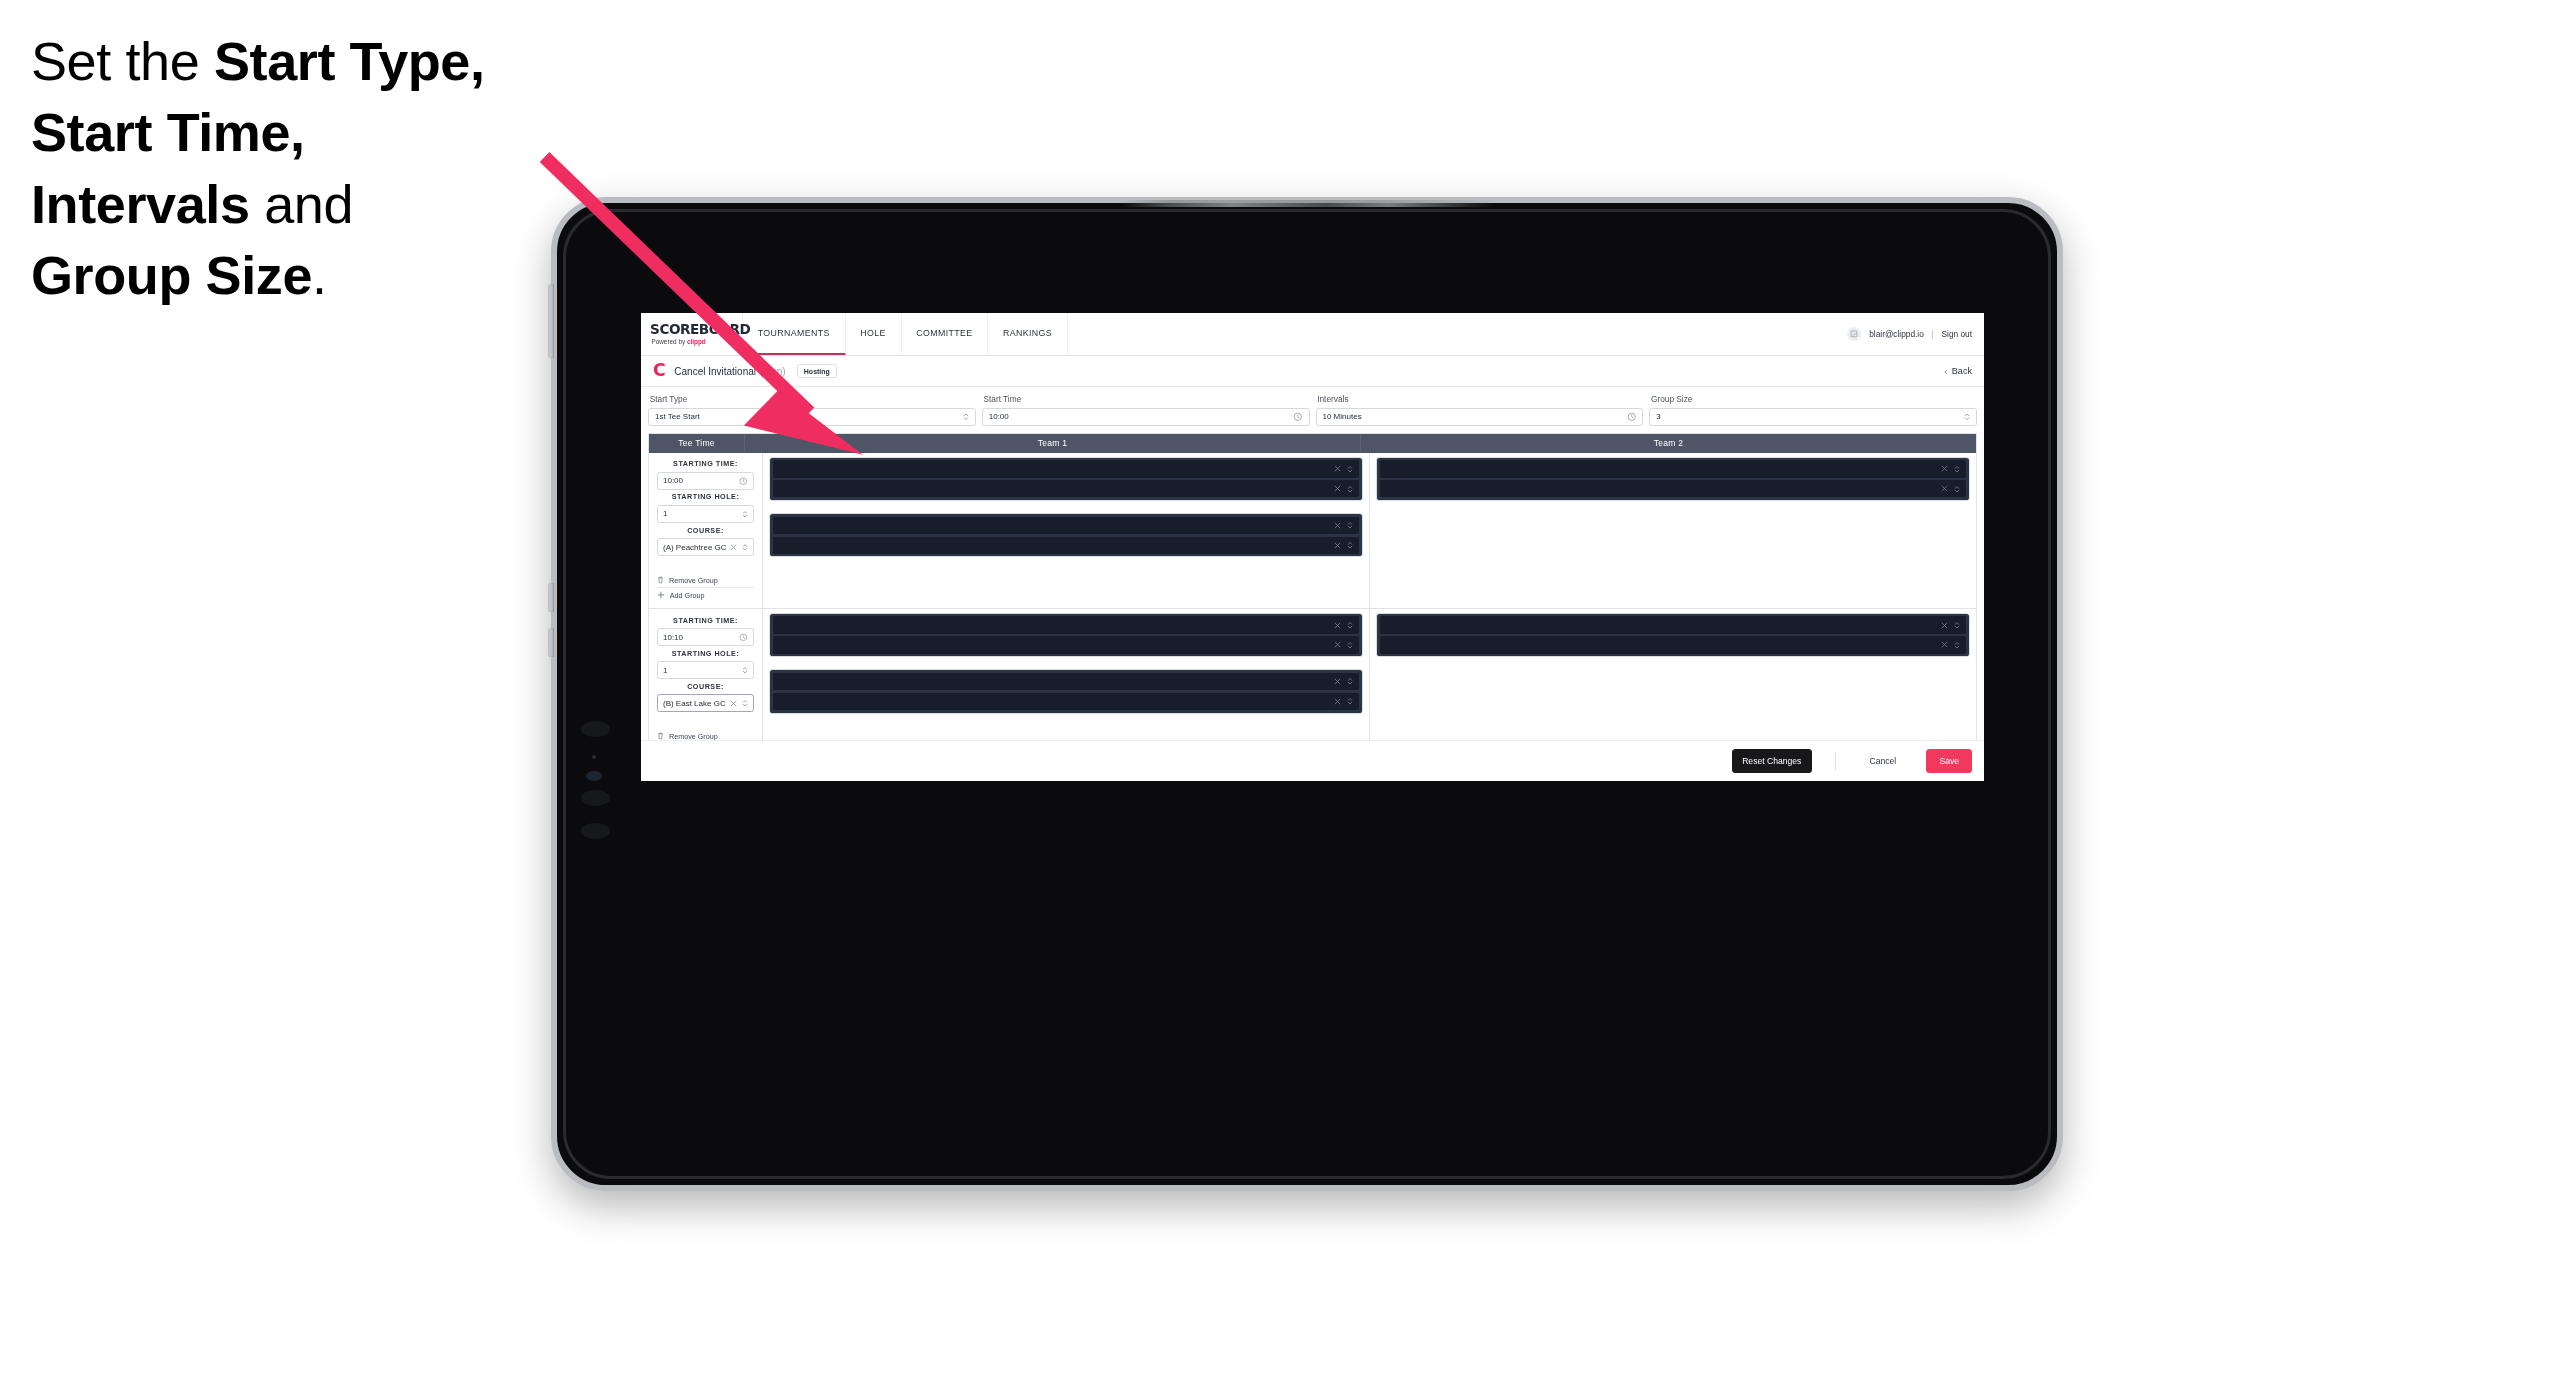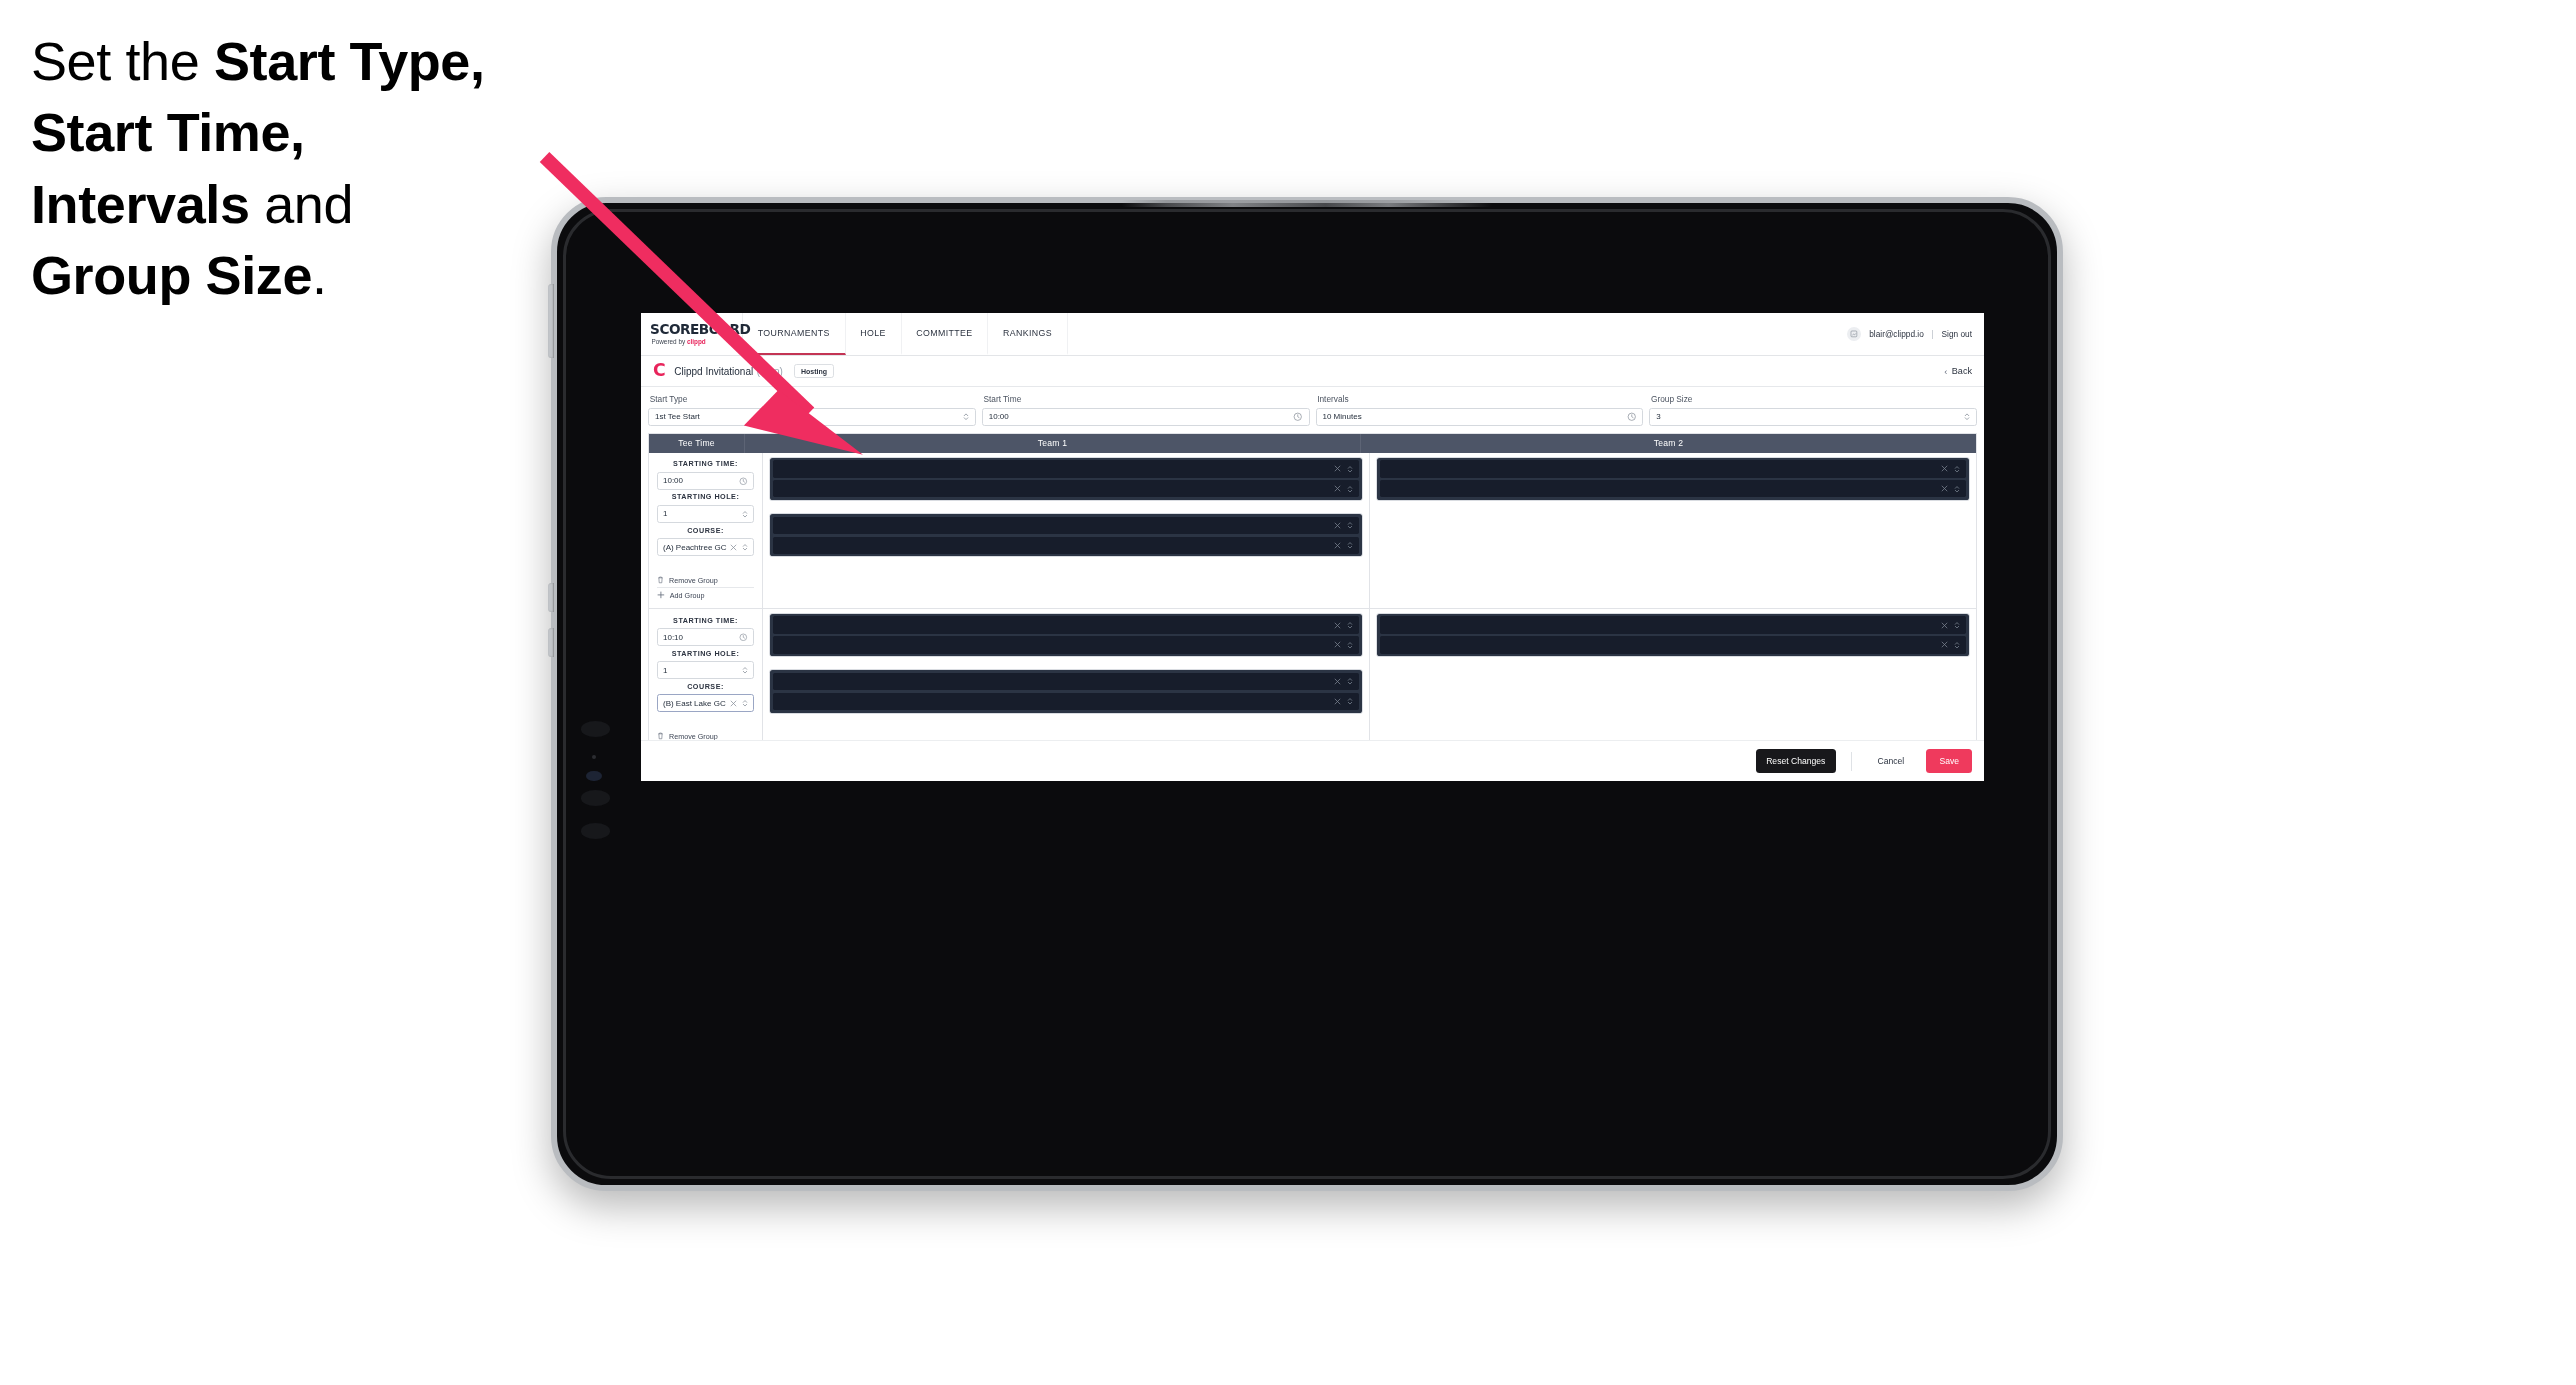--- a/index.html
+++ b/index.html
@@ -335,21 +335,21 @@
   .slot-icons { display: flex; align-items: center; gap: 6px; color: #7b8491; }
   .slot-icons svg { display: block; }
 
   
   .footer {
     height: 41px;
     flex: 0 0 auto;
     display: flex;
     align-items: center;
     justify-content: flex-end;
-    gap: 4px;
+    gap: 12px;
     padding-right: 12px;
     background: #fff;
     border-top: 0.9px solid #eceef0;
   }
   .btn {
     font-size: 8.6px;
     border-radius: 3.5px;
     cursor: pointer;
     white-space: nowrap;
   }
@@ -437,21 +437,21 @@
           </svg>
         </div>
         <span>blair@clippd.io</span>
         <span class="nav-sep">|</span>
         <span class="signout">Sign out</span>
       </div>
     </div>
 
     <div class="tbar">
       <span class="c-mark">C</span>
-      <span class="t-name">Clippd Invitational</span>
+      <span class="t-name">Cancel Invitational</span>
       <span class="t-gender">(Men)</span>
       <span class="hosting">Hosting</span>
       <span class="back">
         <span class="chev">‹</span>
         <span>Back</span>
       </span>
     </div>
 
     <div class="settings">
 

